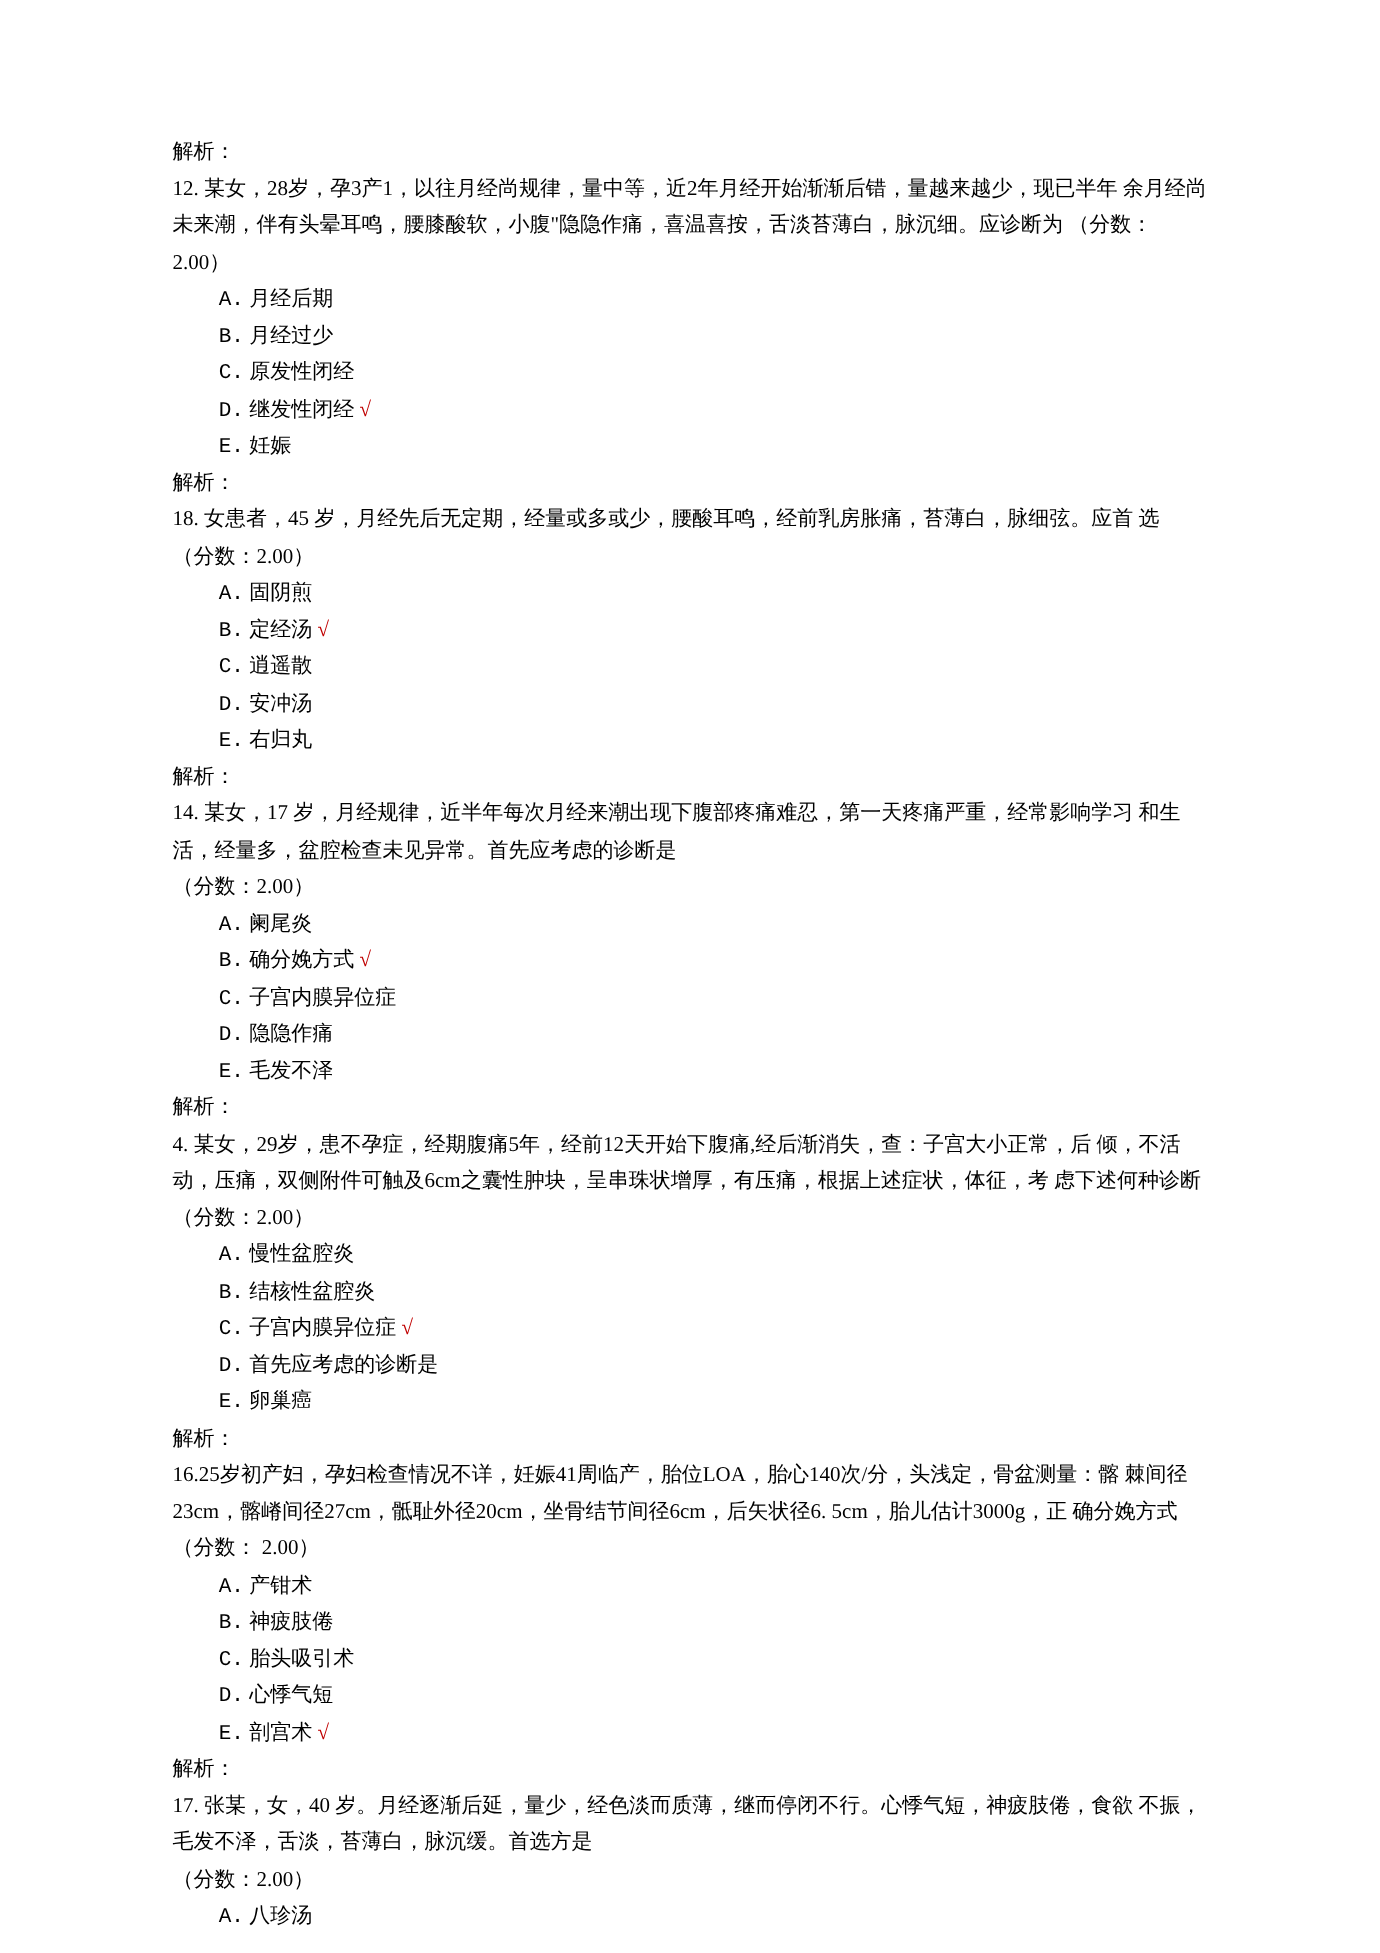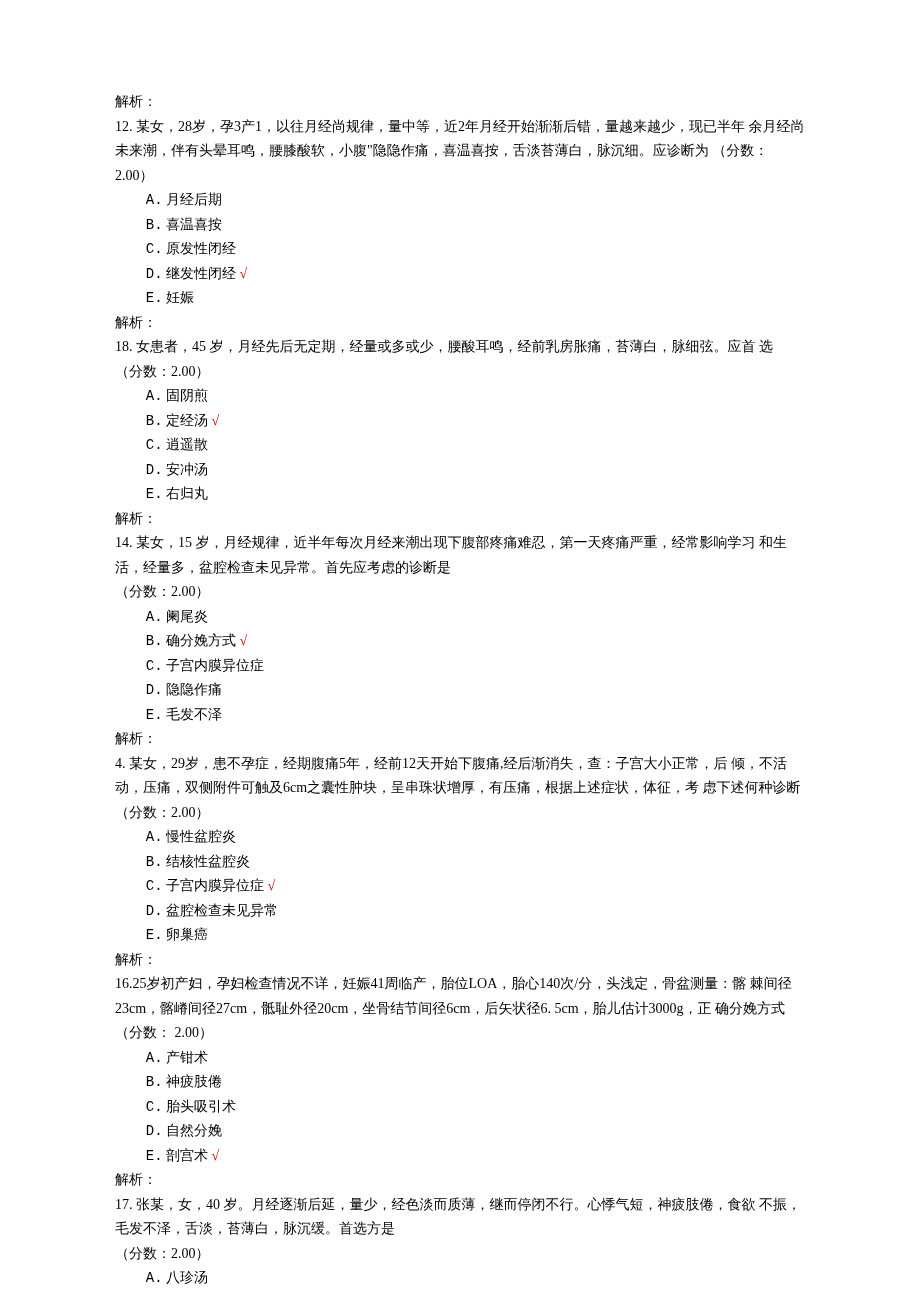--- a/index.html
+++ b/index.html
@@ -27,57 +27,57 @@
     font-family: "SimSun", serif;
   }
 </style>
 </head>
 <body>
 
 <p class="line">解析：</p>
 
 <p class="line">12. 某女，28岁，孕3产1，以往月经尚规律，量中等，近2年月经开始渐渐后错，量越来越少，现已半年 余月经尚未来潮，伴有头晕耳鸣，腰膝酸软，小腹"隐隐作痛，喜温喜按，舌淡苔薄白，脉沉细。应诊断为 （分数：2.00）</p>
 <p class="line opt"><span class="lbl">A.</span> <span>月经后期</span></p>
-<p class="line opt"><span class="lbl">B.</span> <span>喜温喜按</span></p>
+<p class="line opt"><span class="lbl">B.</span> <span>月经过少</span></p>
 <p class="line opt"><span class="lbl">C.</span> <span>原发性闭经</span></p>
 <p class="line opt"><span class="lbl">D.</span> <span>继发性闭经</span> <span class="mark">√</span></p>
 <p class="line opt"><span class="lbl">E.</span> <span>妊娠</span></p>
 <p class="line">解析：</p>
 
 <p class="line">18. 女患者，45 岁，月经先后无定期，经量或多或少，腰酸耳鸣，经前乳房胀痛，苔薄白，脉细弦。应首 选</p>
 <p class="line">（分数：2.00）</p>
 <p class="line opt"><span class="lbl">A.</span> <span>固阴煎</span></p>
 <p class="line opt"><span class="lbl">B.</span> <span>定经汤</span> <span class="mark">√</span></p>
 <p class="line opt"><span class="lbl">C.</span> <span>逍遥散</span></p>
 <p class="line opt"><span class="lbl">D.</span> <span>安冲汤</span></p>
 <p class="line opt"><span class="lbl">E.</span> <span>右归丸</span></p>
 <p class="line">解析：</p>
 
-<p class="line">14. 某女，15 岁，月经规律，近半年每次月经来潮出现下腹部疼痛难忍，第一天疼痛严重，经常影响学习 和生活，经量多，盆腔检查未见异常。首先应考虑的诊断是</p>
+<p class="line">14. 某女，17 岁，月经规律，近半年每次月经来潮出现下腹部疼痛难忍，第一天疼痛严重，经常影响学习 和生活，经量多，盆腔检查未见异常。首先应考虑的诊断是</p>
 <p class="line">（分数：2.00）</p>
 <p class="line opt"><span class="lbl">A.</span> <span>阑尾炎</span></p>
 <p class="line opt"><span class="lbl">B.</span> <span>确分娩方式</span> <span class="mark">√</span></p>
 <p class="line opt"><span class="lbl">C.</span> <span>子宫内膜异位症</span></p>
 <p class="line opt"><span class="lbl">D.</span> <span>隐隐作痛</span></p>
 <p class="line opt"><span class="lbl">E.</span> <span>毛发不泽</span></p>
 <p class="line">解析：</p>
 
 <p class="line">4. 某女，29岁，患不孕症，经期腹痛5年，经前12天开始下腹痛,经后渐消失，查：子宫大小正常，后 倾，不活动，压痛，双侧附件可触及6cm之囊性肿块，呈串珠状增厚，有压痛，根据上述症状，体征，考 虑下述何种诊断</p>
 <p class="line">（分数：2.00）</p>
 <p class="line opt"><span class="lbl">A.</span> <span>慢性盆腔炎</span></p>
 <p class="line opt"><span class="lbl">B.</span> <span>结核性盆腔炎</span></p>
 <p class="line opt"><span class="lbl">C.</span> <span>子宫内膜异位症</span> <span class="mark">√</span></p>
-<p class="line opt"><span class="lbl">D.</span> <span>盆腔检查未见异常</span></p>
+<p class="line opt"><span class="lbl">D.</span> <span>首先应考虑的诊断是</span></p>
 <p class="line opt"><span class="lbl">E.</span> <span>卵巢癌</span></p>
 <p class="line">解析：</p>
 
 <p class="line">16.25岁初产妇，孕妇检查情况不详，妊娠41周临产，胎位LOA，胎心140次/分，头浅定，骨盆测量：髂 棘间径23cm，髂嵴间径27cm，骶耻外径20cm，坐骨结节间径6cm，后矢状径6. 5cm，胎儿估计3000g，正 确分娩方式</p>
 <p class="line">（分数： 2.00）</p>
 <p class="line opt"><span class="lbl">A.</span> <span>产钳术</span></p>
 <p class="line opt"><span class="lbl">B.</span> <span>神疲肢倦</span></p>
 <p class="line opt"><span class="lbl">C.</span> <span>胎头吸引术</span></p>
-<p class="line opt"><span class="lbl">D.</span> <span>自然分娩</span></p>
+<p class="line opt"><span class="lbl">D.</span> <span>心悸气短</span></p>
 <p class="line opt"><span class="lbl">E.</span> <span>剖宫术</span> <span class="mark">√</span></p>
 <p class="line">解析：</p>
 
 <p class="line">17. 张某，女，40 岁。月经逐渐后延，量少，经色淡而质薄，继而停闭不行。心悸气短，神疲肢倦，食欲 不振，毛发不泽，舌淡，苔薄白，脉沉缓。首选方是</p>
 <p class="line">（分数：2.00）</p>
 <p class="line opt"><span class="lbl">A.</span> <span>八珍汤</span></p>
 
 </body></html>

